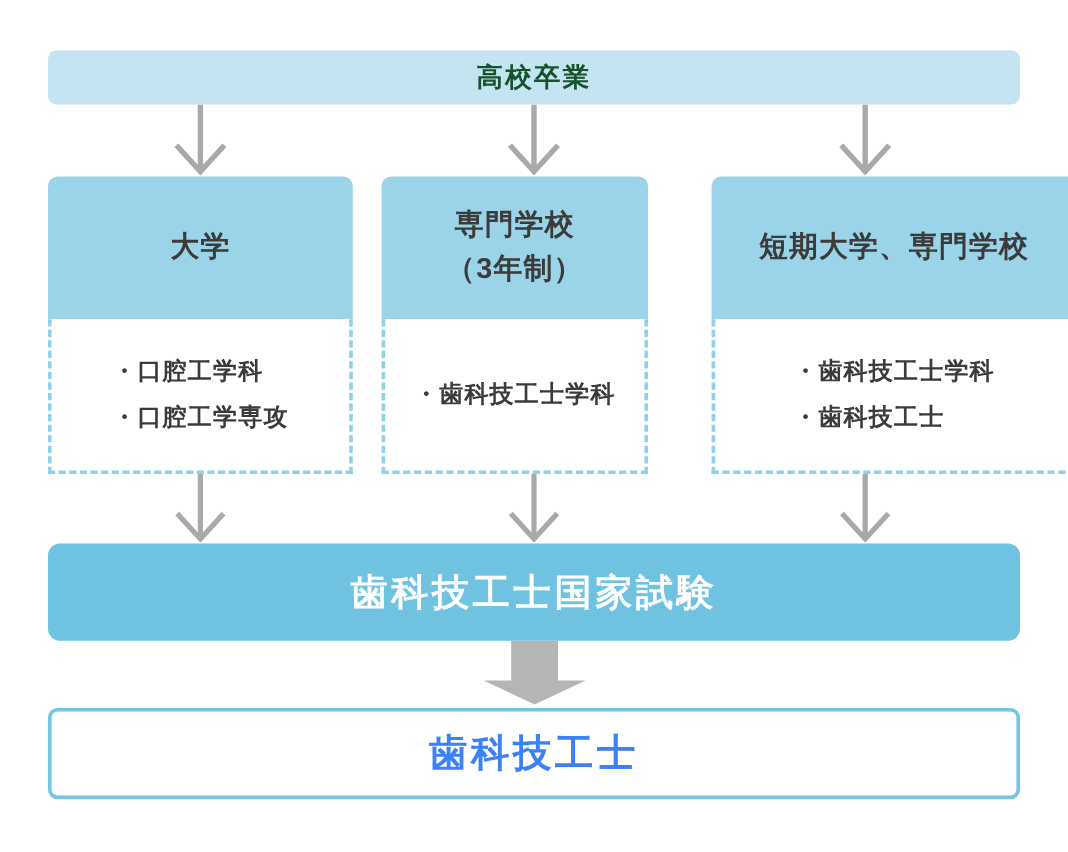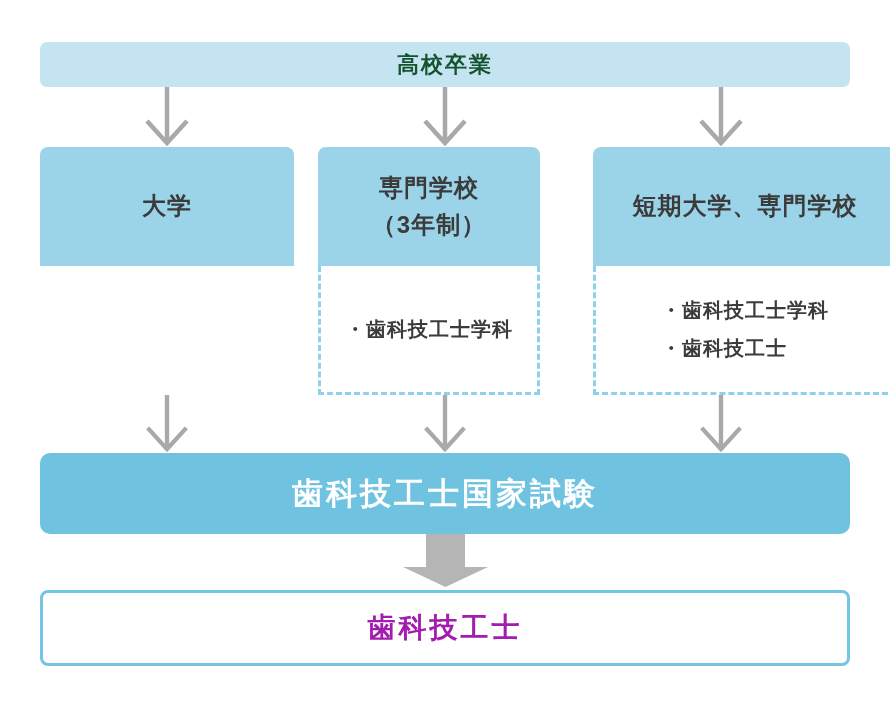--- a/index.html
+++ b/index.html
@@ -86,21 +86,21 @@
     position: absolute;
     box-sizing: border-box;
     left: 40px; top: 590px;
     width: 810px; height: 76px;
     background: #ffffff;
     border: 3px solid #74c5e2;
     border-radius: 8px;
     display: flex; align-items: center; justify-content: center;
   }
   .result-box span {
-    font-size: 28px; font-weight: 700; color: #a21caf;
+    font-size: 32px; font-weight: 700; color: #3b82f6;
     letter-spacing: 3px;
   }
 </style>
 </head>
 <body>
 
 <div class="canvas">
 
   <div class="top-bar">
     <span>高校卒業</span>
@@ -115,20 +115,26 @@
     <polyline points="8,34 28,56 48,34" fill="none" stroke="#a9a9a9" stroke-width="4.5"></polyline>
   </svg>
   <svg class="thin-arrow arrow-r1 ar-c3" viewBox="0 0 56 59">
     <line x1="28" y1="0" x2="28" y2="55" stroke="#a9a9a9" stroke-width="4.5"></line>
     <polyline points="8,34 28,56 48,34" fill="none" stroke="#a9a9a9" stroke-width="4.5"></polyline>
   </svg>
 
   <div class="column col-1">
     <div class="col-header">
       <span>大学</span>
+    </div>
+    <div class="col-body">
+      <div class="dept-list">
+        <div class="dept-item">・口腔工学科</div>
+        <div class="dept-item">・口腔工学専攻</div>
+      </div>
     </div>
   </div>
 
   <div class="column col-2">
     <div class="col-header">
       <span>専門学校</span>
       <span>（3年制）</span>
     </div>
     <div class="col-body">
       <div class="dept-list">

